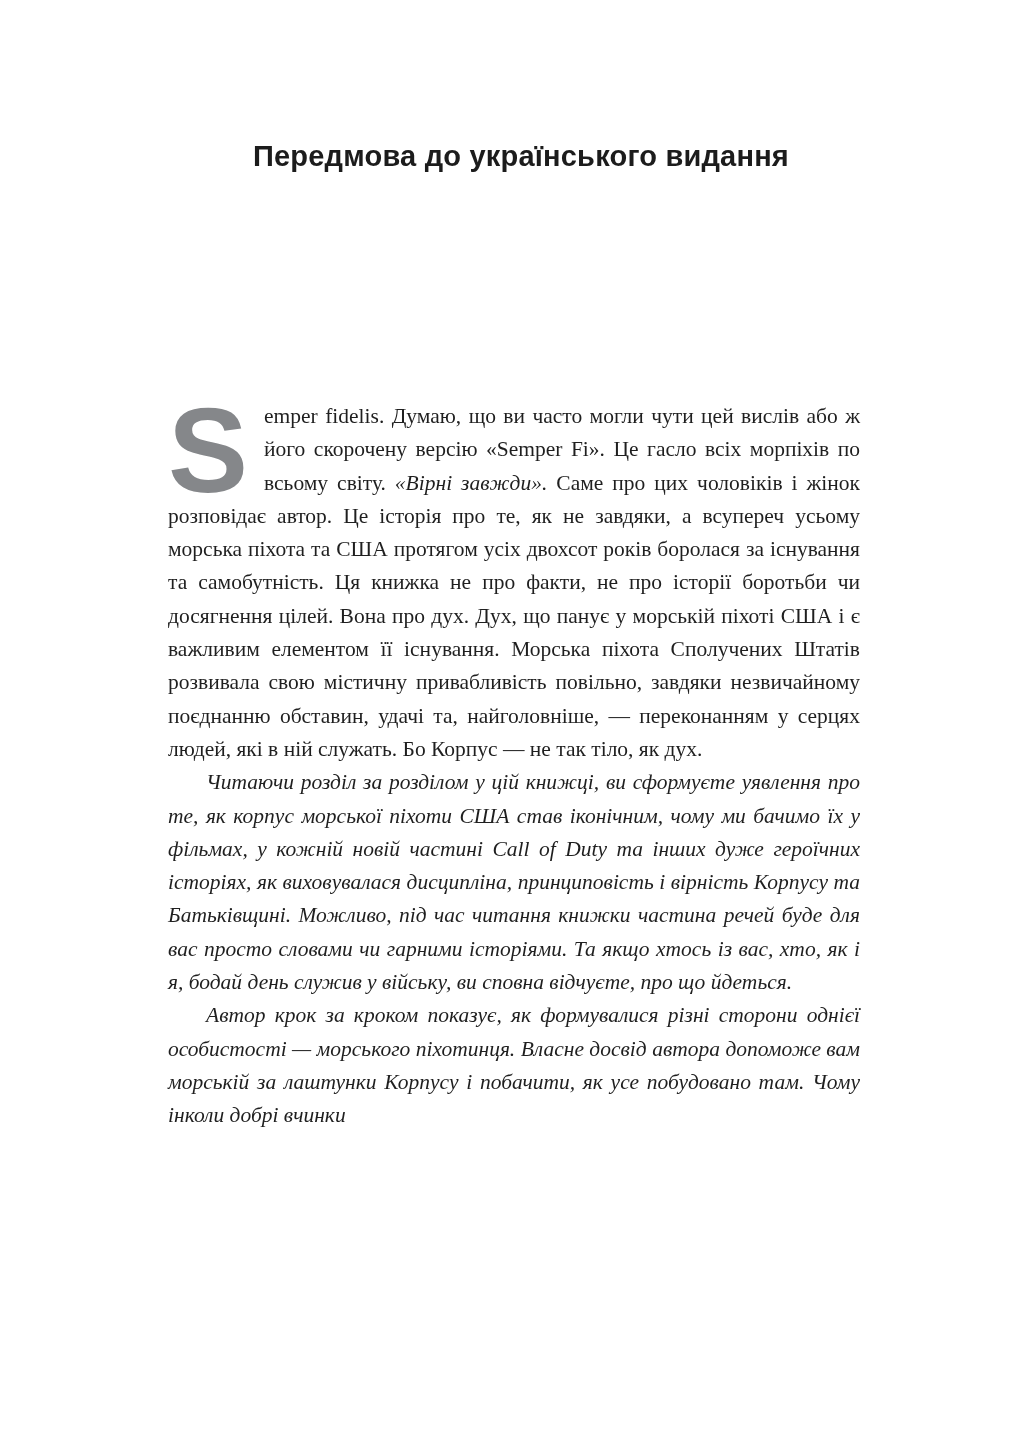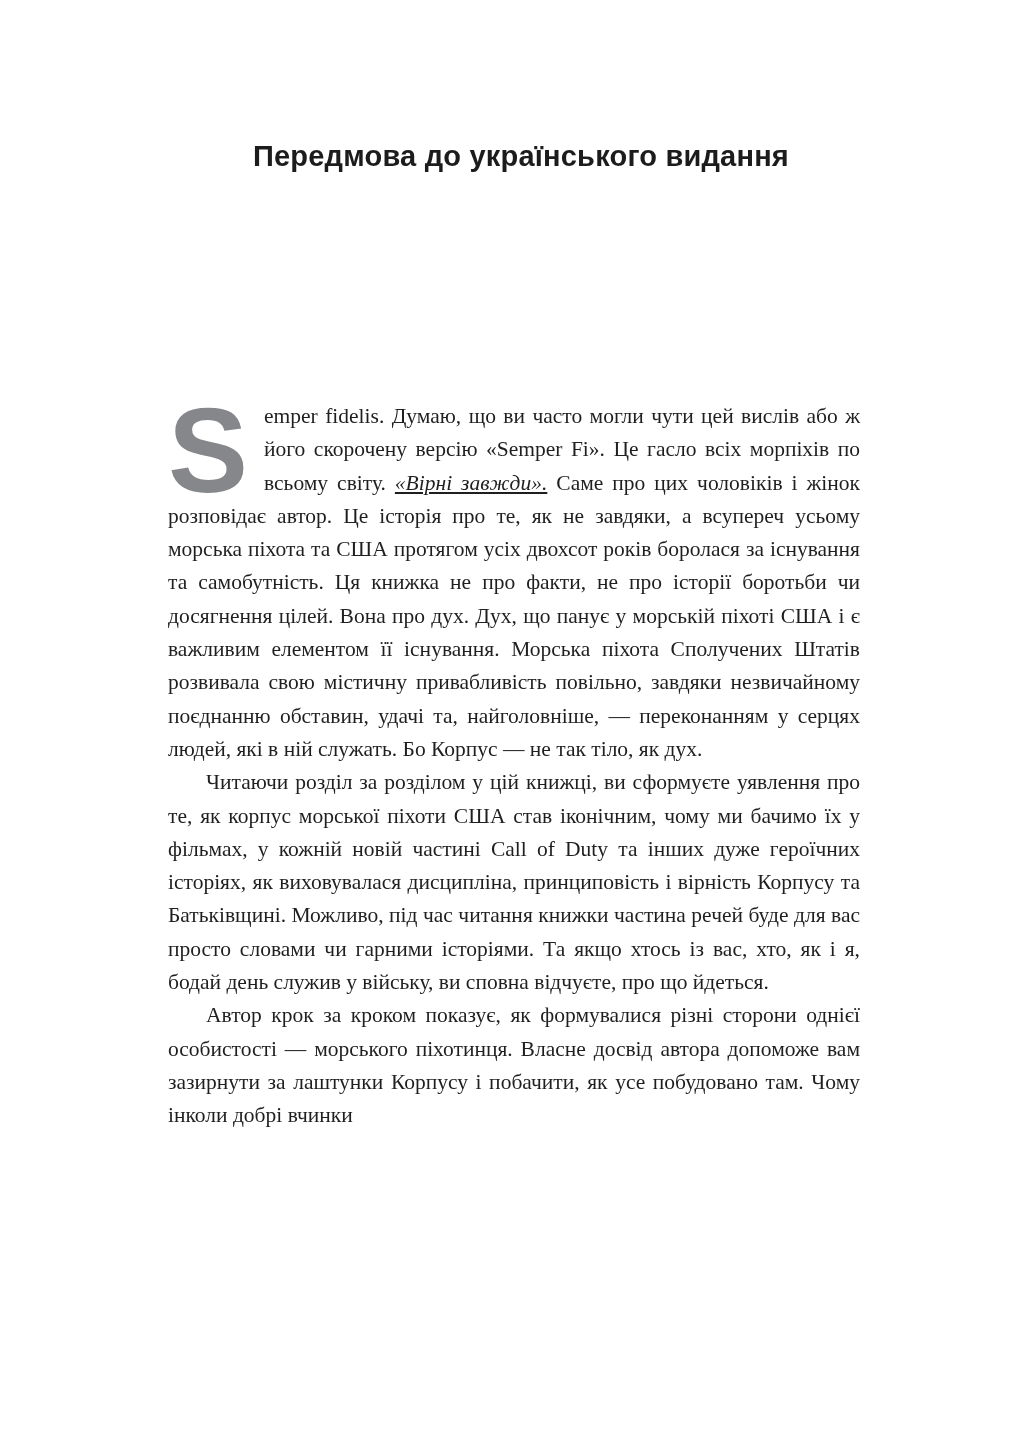--- a/index.html
+++ b/index.html
@@ -37,51 +37,51 @@
     font-size: 21.5px;
     line-height: 33.3px;
     text-align: justify;
     color: #1f1f1f;
   }
   .body-text p {
     margin: 0;
   }
   .para-indent {
     text-indent: 38px;
+    font-style: italic;
   }
   .dropcap {
     float: left;
     font-family: "Liberation Sans", sans-serif;
     font-weight: 700;
     font-size: 120px;
     line-height: 0.78;
     height: 94px;
     margin: 4px 16px 0 0;
     color: #85878a;
   }
   .lead-bold {
     font-weight: 400;
   }
   .italic-run {
     font-style: italic;
-    text-decoration: underline;
   }
 </style>
 </head>
 <body>
 
 <div class="page">
 
   <h1 class="heading">Передмова до українського видання</h1>
 
   <div class="body-text">
 
     <p class="para-first">
       <span class="dropcap">S</span><span class="lead-bold">emper fidelis</span><span>. Думаю, що ви часто могли чути цей вислів або ж його скорочену версію «Semper Fi». Це гасло всіх морпіхів по всьому світу. </span><span class="italic-run">«Вірні завжди».</span><span> Саме про цих чоловіків і жінок розповідає автор. Це історія про те, як не завдяки, а всупереч усьому морська піхота та США протягом усіх двохсот років боролася за існування та самобутність. Ця книжка не про факти, не про історії боротьби чи досягнення цілей. Вона про дух. Дух, що панує у морській піхоті США і є важливим елементом її існування. Морська піхота Сполучених Штатів розвивала свою містичну привабливість повільно, завдяки незвичайному поєднанню обставин, удачі та, найголовніше, — переконанням у серцях людей, які в ній служать. Бо Корпус — не так тіло, як дух.</span>
     </p>
 
     <p class="para-indent">Читаючи розділ за розділом у цій книжці, ви сформуєте уявлення про те, як корпус морської піхоти США став іконічним, чому ми бачимо їх у фільмах, у кожній новій частині Call of Duty та інших дуже героїчних історіях, як виховувалася дисципліна, принциповість і вірність Корпусу та Батьківщині. Можливо, під час читання книжки частина речей буде для вас просто словами чи гарними історіями. Та якщо хтось із вас, хто, як і я, бодай день служив у війську, ви сповна відчуєте, про що йдеться.</p>
 
-    <p class="para-indent">Автор крок за кроком показує, як формувалися різні сторони однієї особистості — морського піхотинця. Власне досвід автора допоможе вам зазирнути за лаштунки Корпусу і побачити, як усе побудовано там. Чому інколи добрі вчинки</p>
+    <p class="para-indent">Автор крок за кроком показує, як формувалися різні сторони однієї особистості — морського піхотинця. Власне досвід автора допоможе вам морській за лаштунки Корпусу і побачити, як усе побудовано там. Чому інколи добрі вчинки</p>
 
   </div>
 
 </div>
 
 </body></html>

